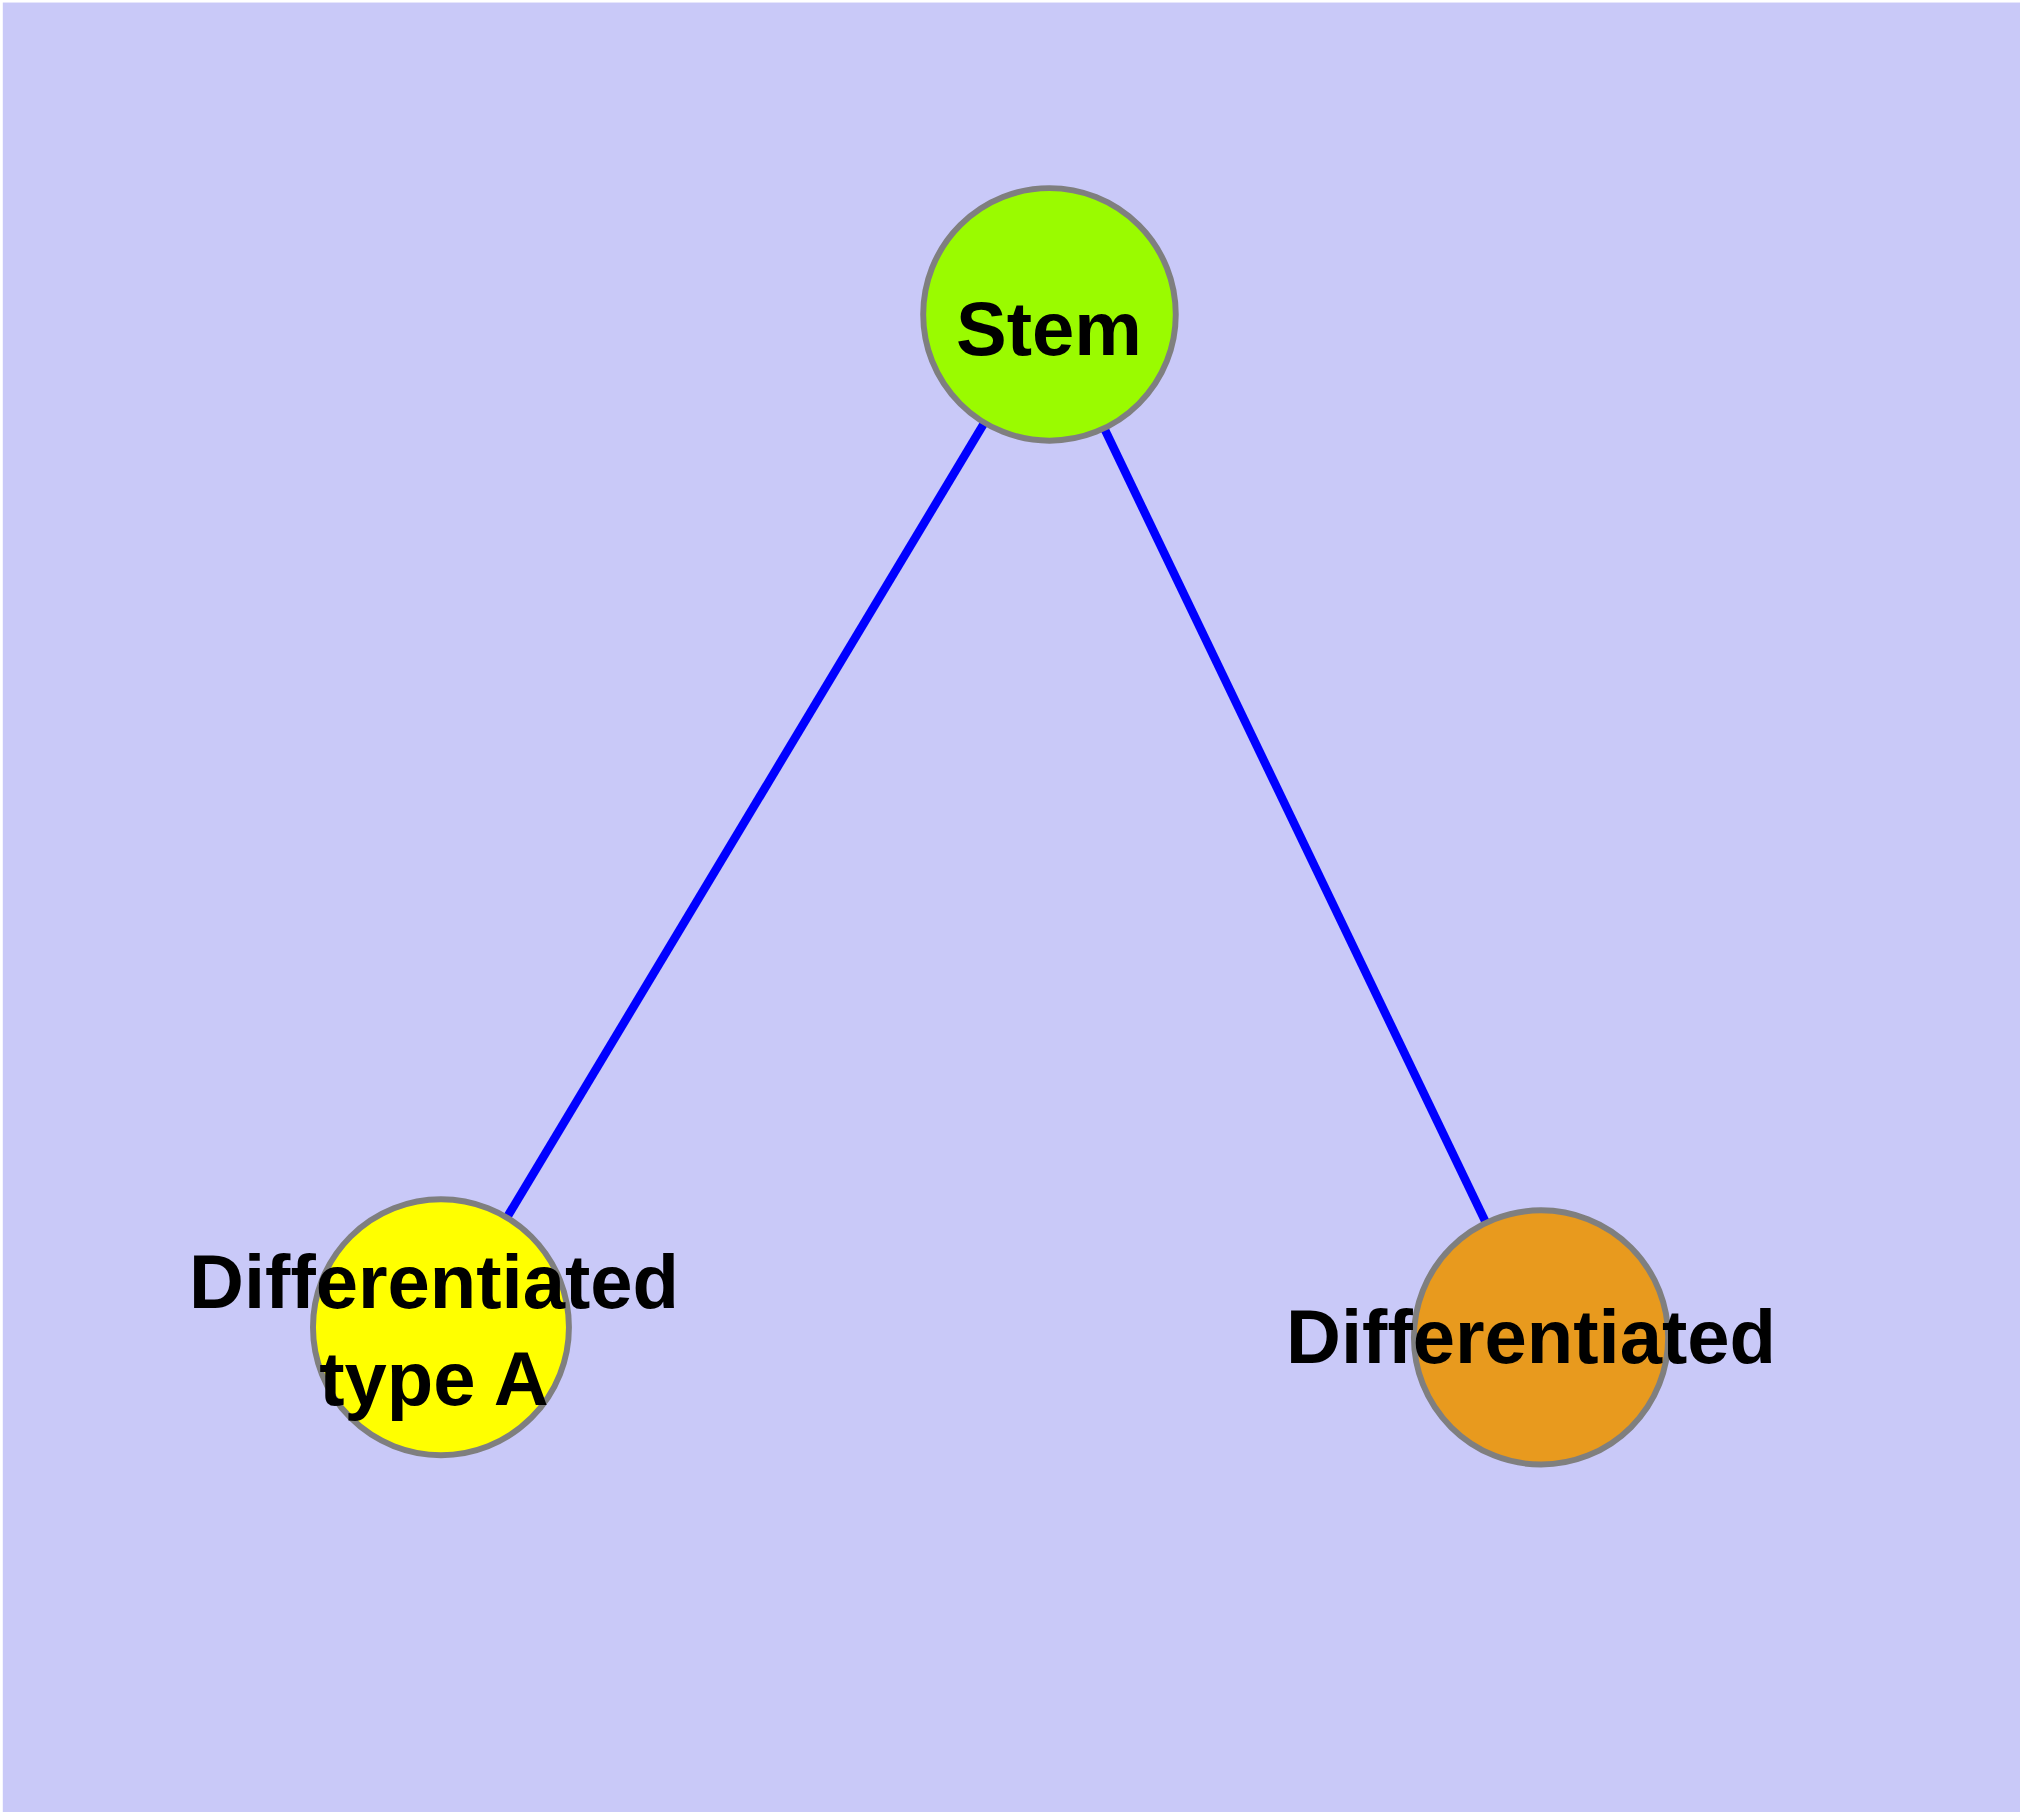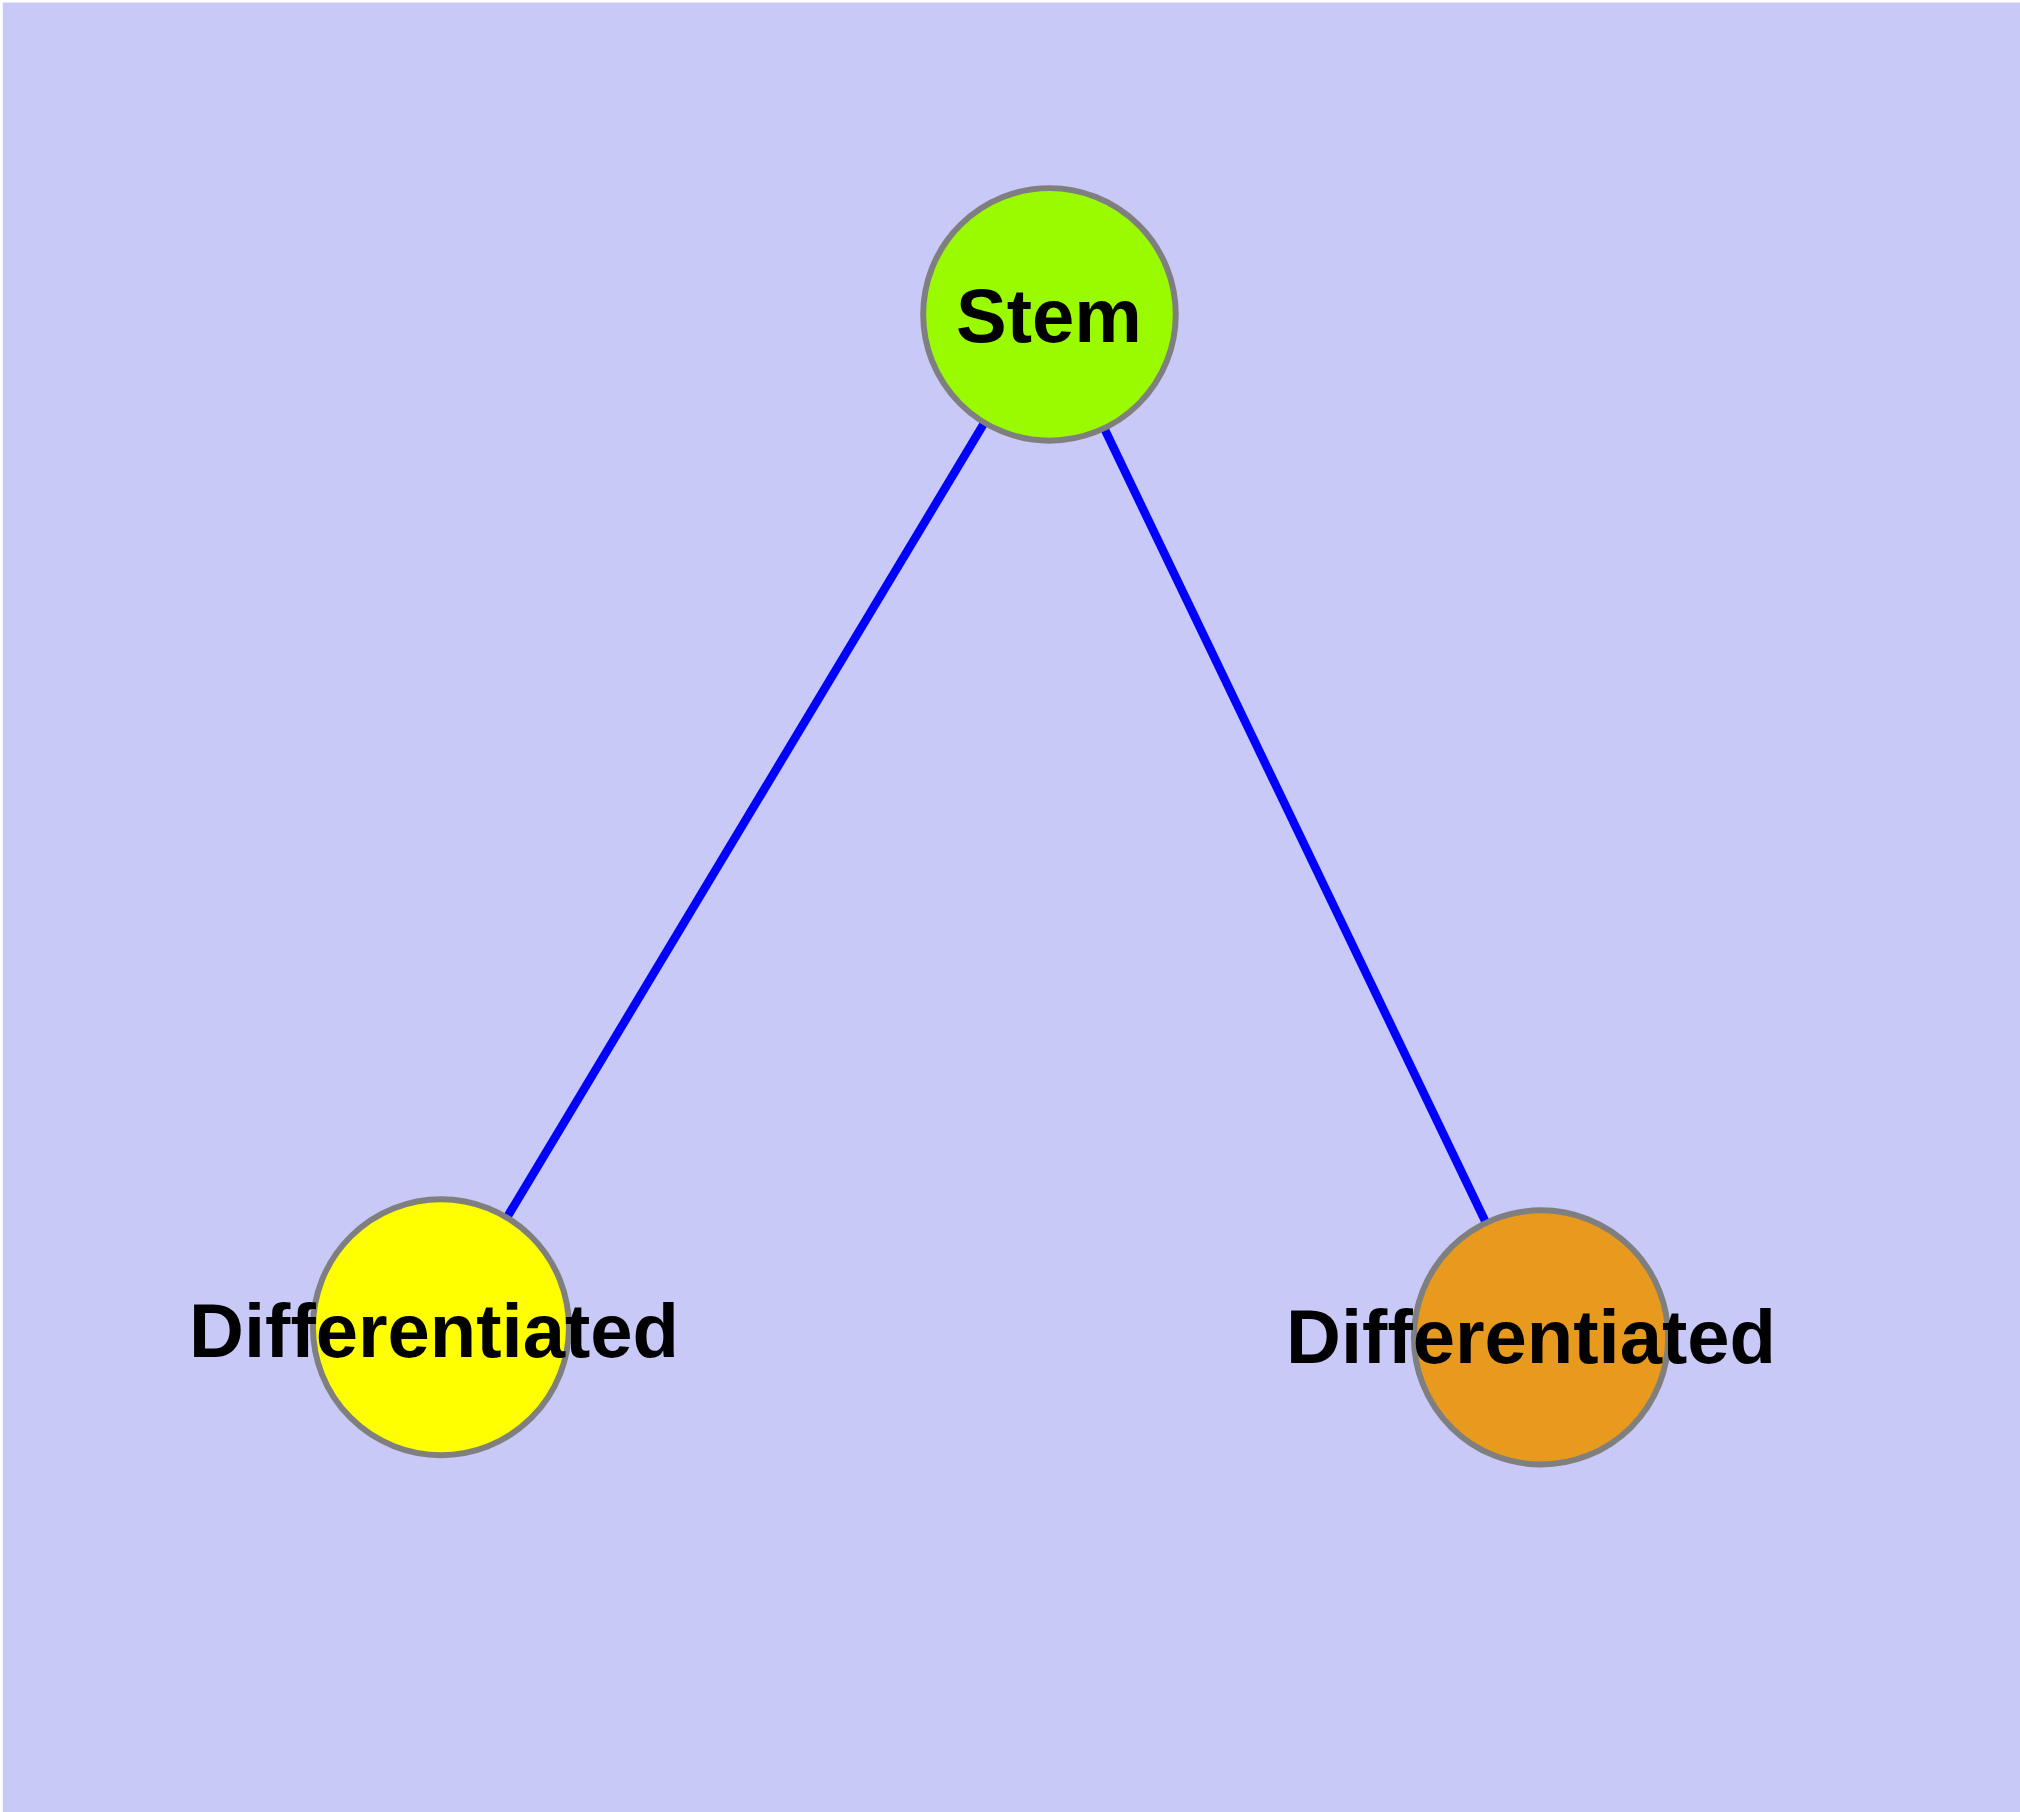--- a/index.html
+++ b/index.html
@@ -45,24 +45,25 @@
     <rect x="3" y="3" width="2381" height="2135" fill="#c9c9f8"></rect>
 
     <line x1="1238" y1="371" x2="520" y2="1566" stroke-width="10" stroke="#0000ff"></line>
     <line x1="1238" y1="371" x2="1818" y2="1578" stroke-width="10" stroke="#0000ff"></line>
 
     <circle cx="1238" cy="371" r="149" stroke-width="7" fill="#9afb00" stroke="#7f7f7f"></circle>
     <circle cx="520" cy="1566" r="151" stroke-width="7" fill="#ffff00" stroke="#7f7f7f"></circle>
     <circle cx="1818" cy="1578" r="150" stroke-width="7" fill="#e89a1e" stroke="#7f7f7f"></circle>
   </svg>
 
-  <div class="node-label" style="left:1049px; top:315px;">Stem</div>
+  <div class="node-label" style="left:1049px; top:328px;">Stem</div>
 
   <div class="node-label" style="left:434px; top:1330px;">
     <div>Differentiated</div>
+    <div>type A</div>
   </div>
 
   <div class="node-label" style="left:1531px; top:1336px;">
     <div>Differentiated</div>
   </div>
 
 </div>
 
 
 </body></html>

